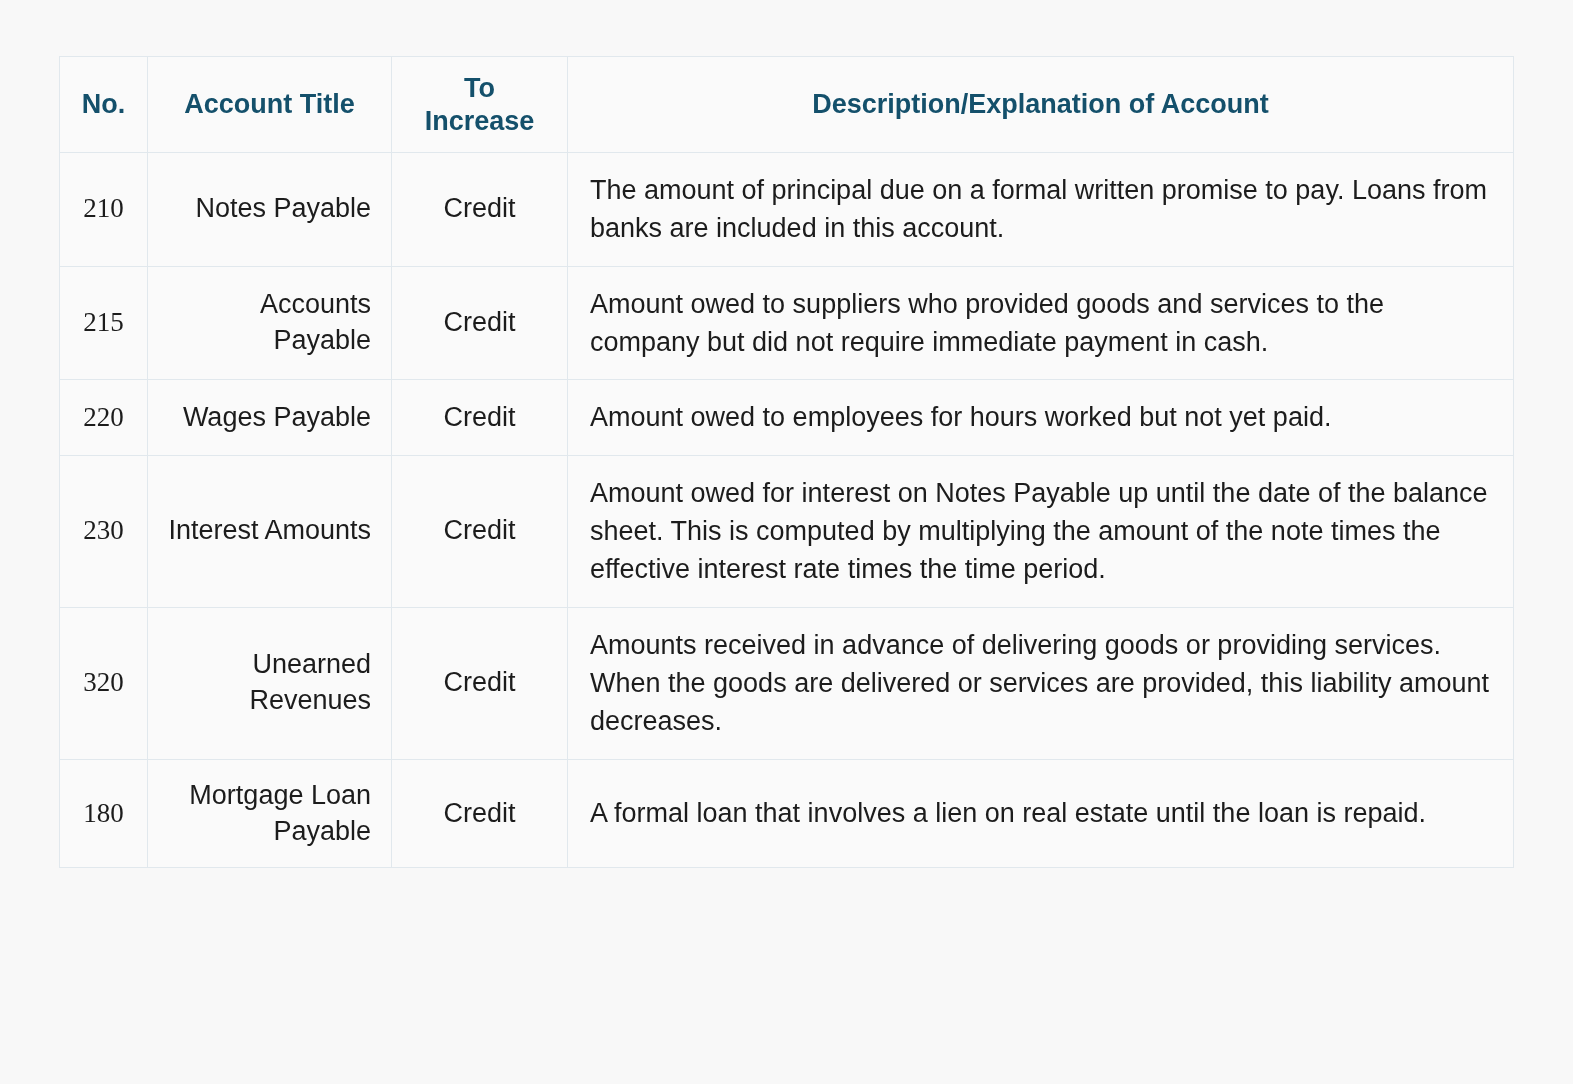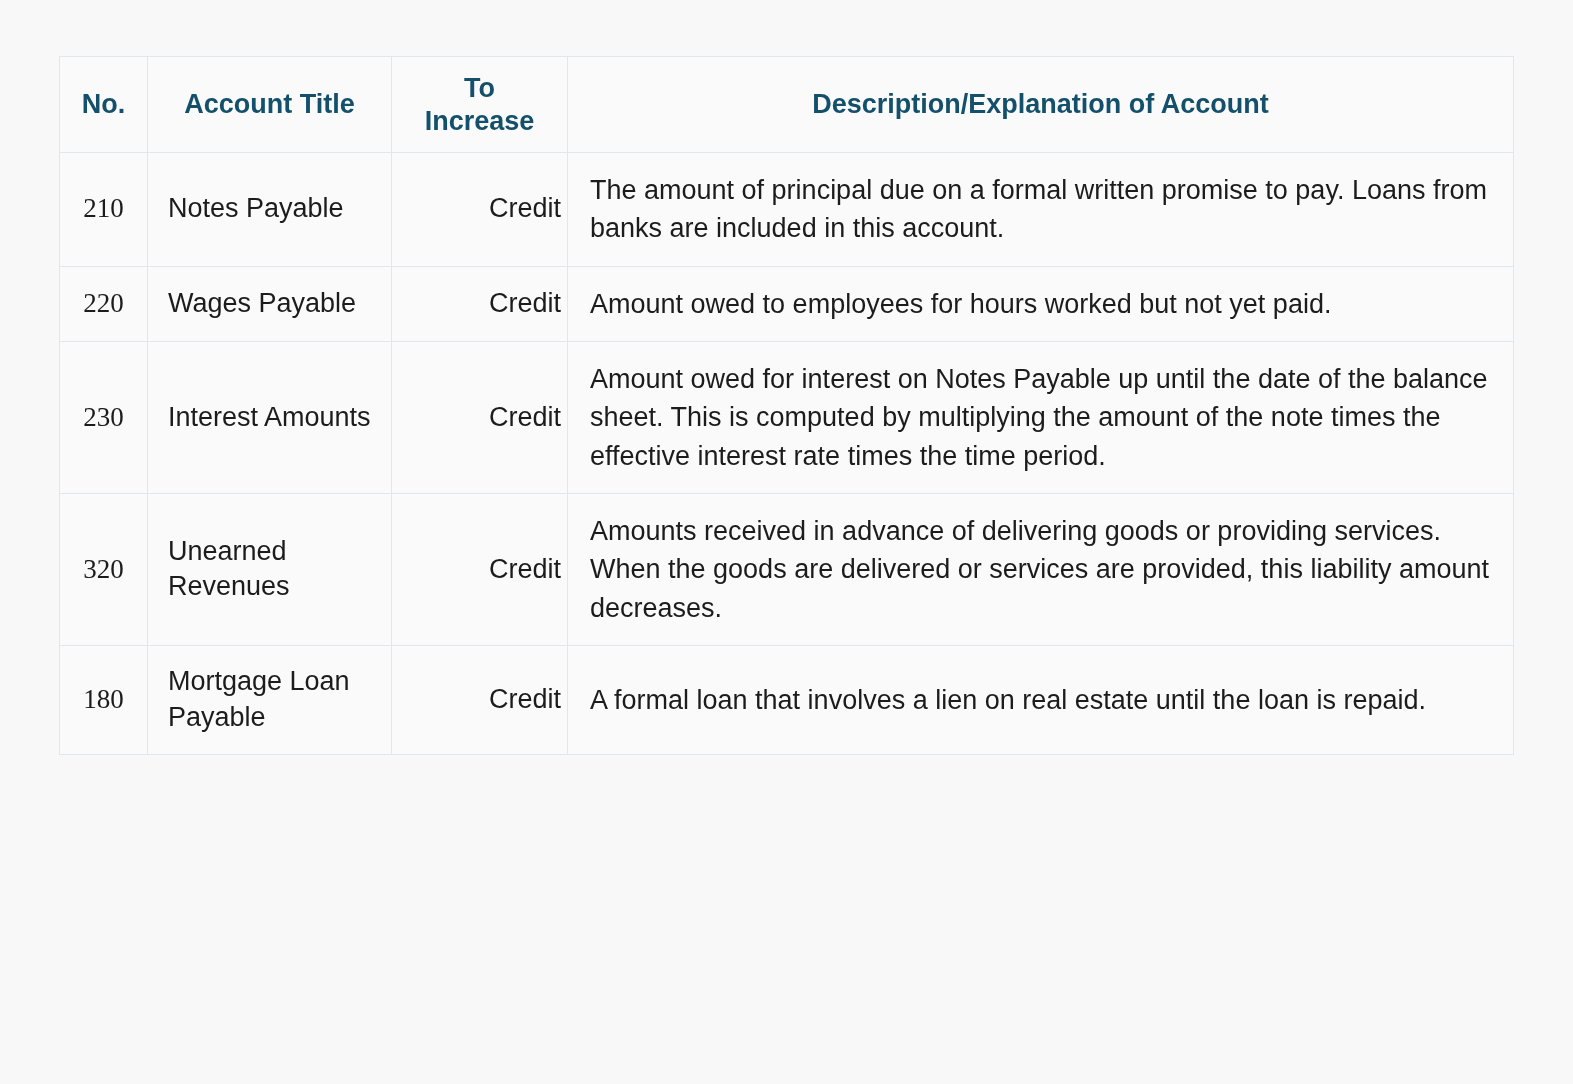--- a/index.html
+++ b/index.html
@@ -69,27 +69,27 @@
   }
 
   td.cell-no {
     text-align: center;
     padding-left: 4px;
     padding-right: 4px;
     font-family: Liberation Serif, serif;
   }
 
   td.cell-title {
-    text-align: left;
+    text-align: right;
     padding-left: 20px;
     padding-right: 20px;
   }
 
   td.cell-increase {
-    text-align: right;
+    text-align: center;
     padding-left: 6px;
     padding-right: 6px;
   }
 
   td.cell-desc {
     text-align: left;
     padding-left: 22px;
     padding-right: 16px;
     line-height: 1.42;
   }
@@ -120,20 +120,26 @@
         </tr>
       </thead>
       <tbody>
         <tr>
           <td class="cell-no">210</td>
           <td class="cell-title">Notes Payable</td>
           <td class="cell-increase">Credit</td>
           <td class="cell-desc">The amount of principal due on a formal written promise to pay. Loans from banks are included in this account.</td>
         </tr>
         <tr>
+          <td class="cell-no">215</td>
+          <td class="cell-title">Accounts Payable</td>
+          <td class="cell-increase">Credit</td>
+          <td class="cell-desc">Amount owed to suppliers who provided goods and services to the company but did not require immediate payment in cash.</td>
+        </tr>
+        <tr>
           <td class="cell-no">220</td>
           <td class="cell-title">Wages Payable</td>
           <td class="cell-increase">Credit</td>
           <td class="cell-desc">Amount owed to employees for hours worked but not yet paid.</td>
         </tr>
         <tr>
           <td class="cell-no">230</td>
           <td class="cell-title">Interest Amounts</td>
           <td class="cell-increase">Credit</td>
           <td class="cell-desc">Amount owed for interest on Notes Payable up until the date of the balance sheet. This is computed by multiplying the amount of the note times the effective interest rate times the time period.</td>

